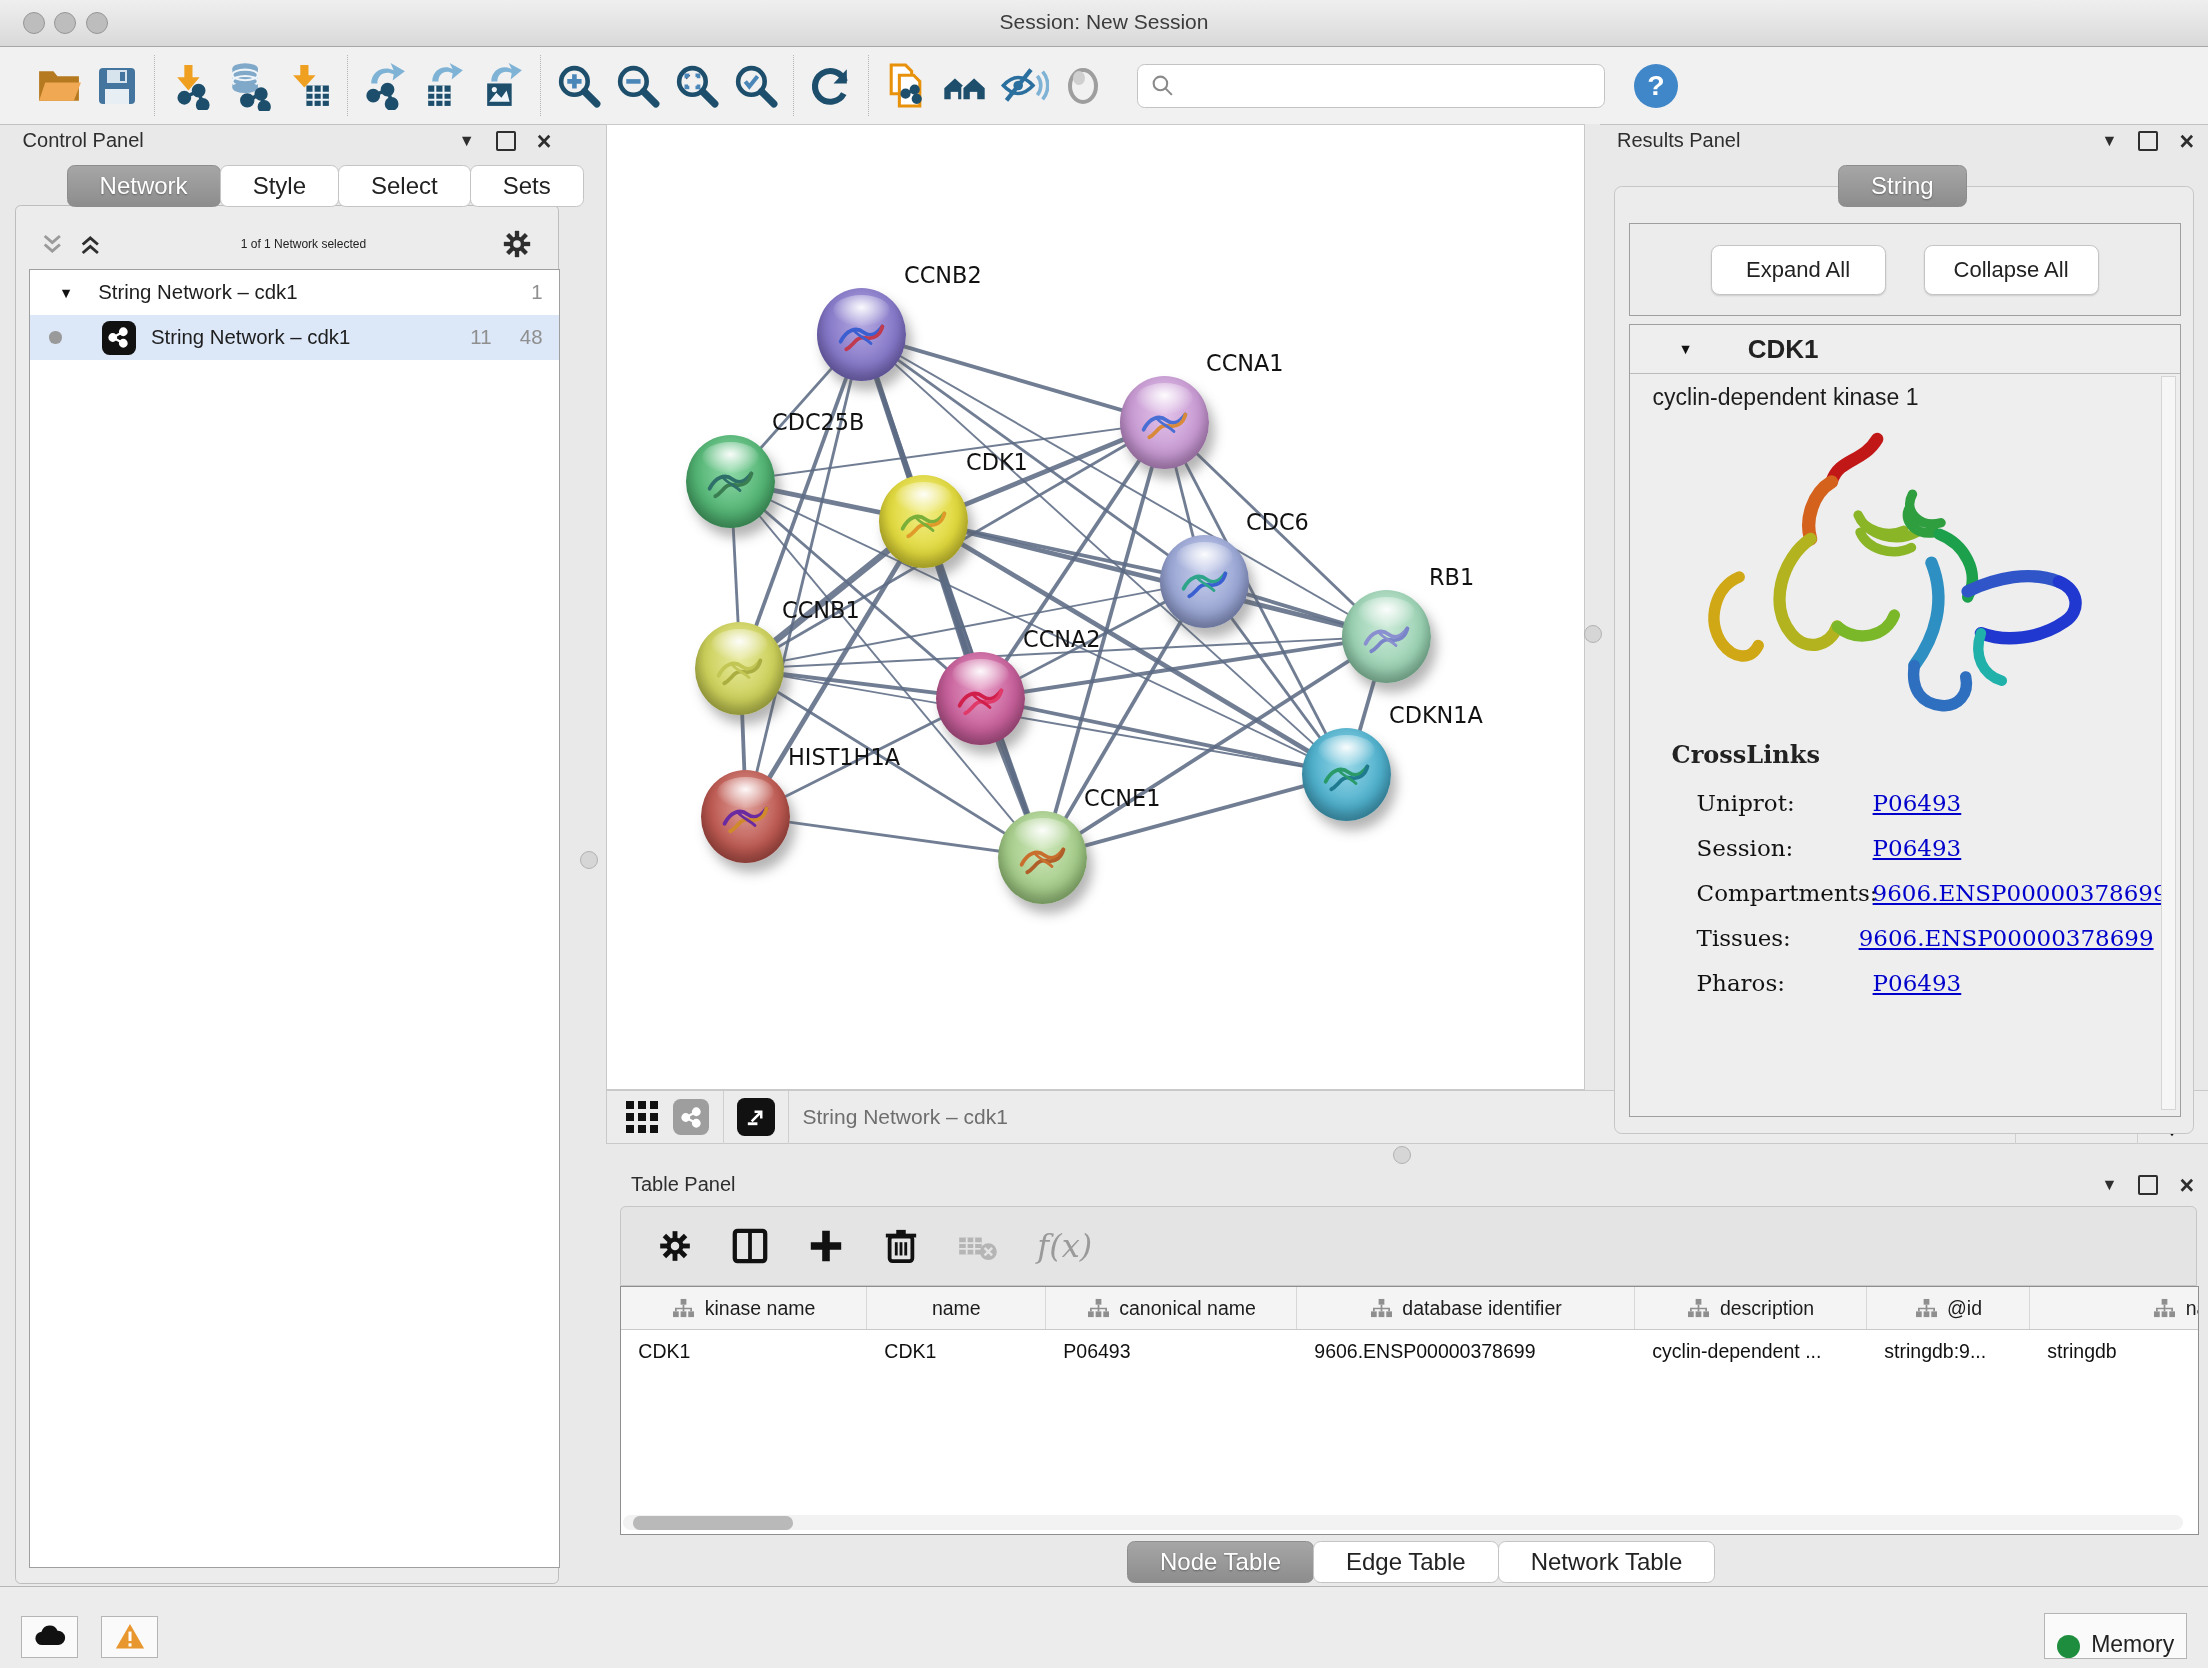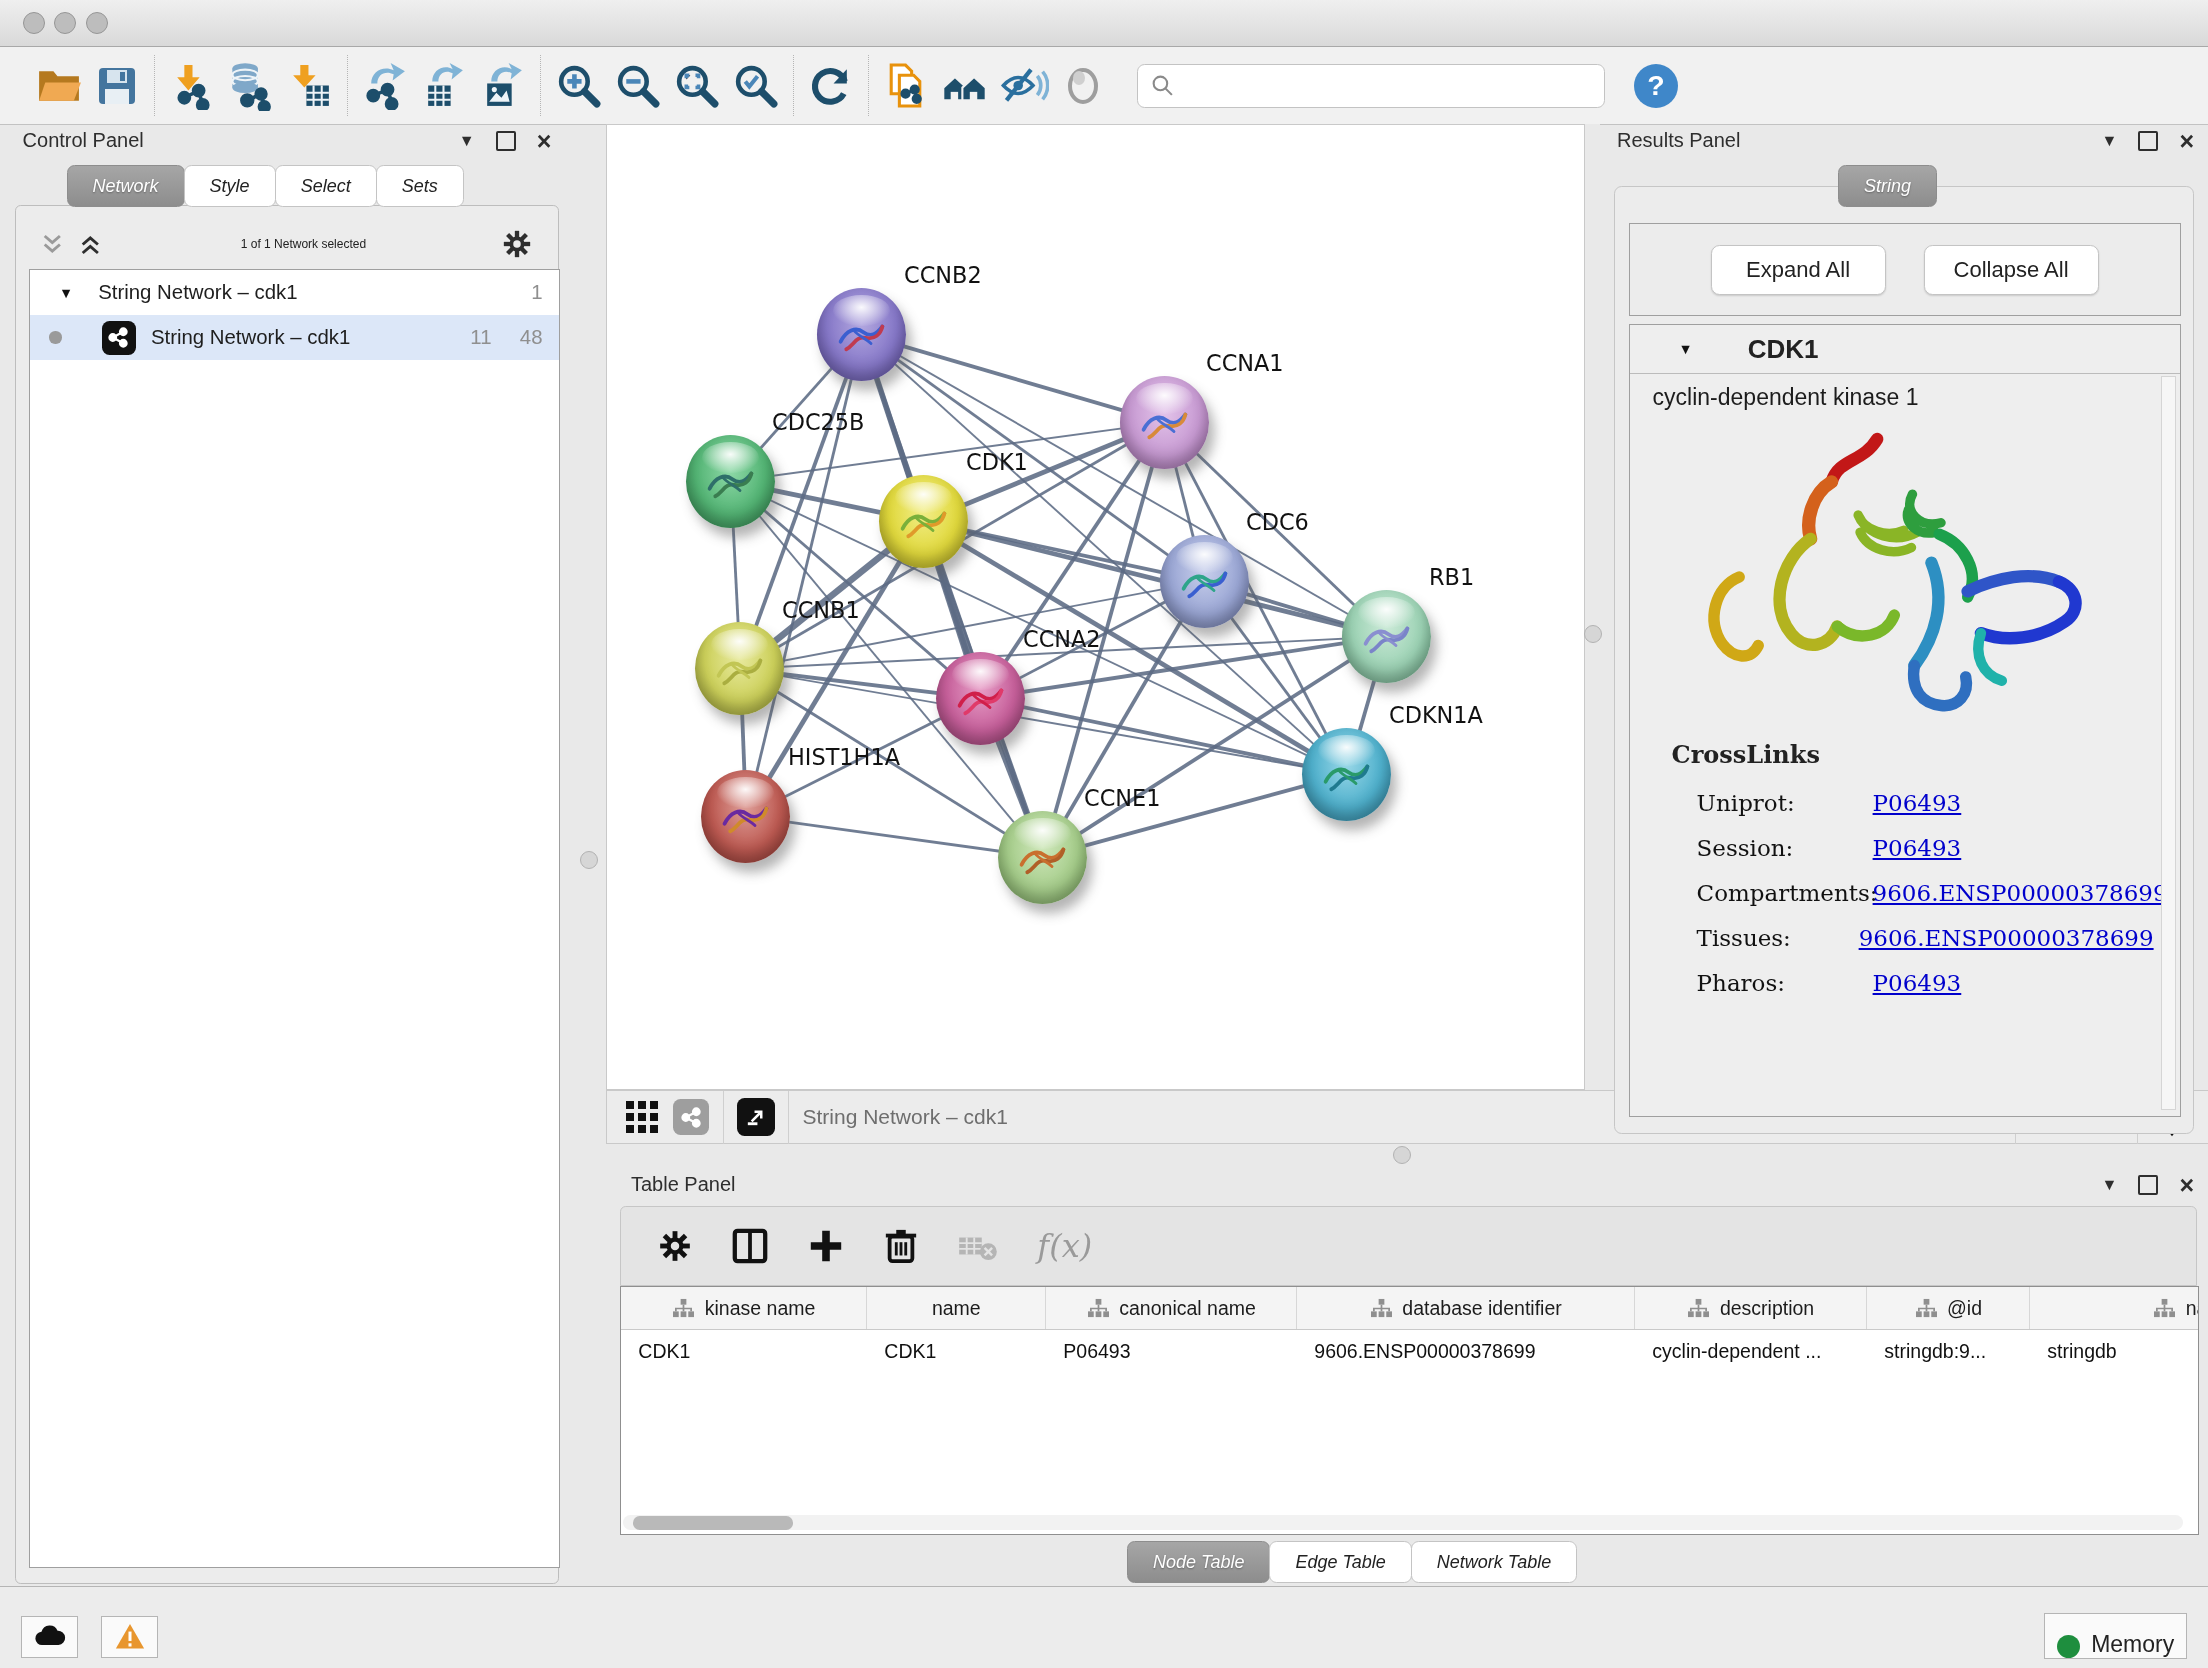--- a/index.html
+++ b/index.html
@@ -20,22 +20,22 @@
     display:flex;align-items:center;padding-left:11.4px;box-sizing:border-box;margin-left:25px;}
   .searchbox input{border:none;outline:none;font-size:19px;width:399px;background:transparent;}
   .help-btn{margin-left:28.5px;width:44px;height:44px;border-radius:50%;background:#3f87c9;color:#fff;
     font-size:28.5px;font-weight:bold;display:flex;align-items:center;justify-content:center;}
   
   .ptitle{position:absolute;font-size:20px;color:#2e2e2e;}
   .wctl{position:absolute;display:flex;gap:21px;align-items:center;color:#2e2e2e;}
   .wc-caret{font-size:16px;}
   .wc-box{width:16px;height:16px;border:2.4px solid #2e2e2e;border-radius:1.9px;}
   .wc-x{font-size:25px;font-weight:bold;line-height:16px;}
-  .tab{height:40px;padding:0 25px;background:#fff;border:1px solid #c4c4c4;display:flex;
-       align-items:center;font-size:18px;border-radius:7.6px 7.6px 7.6px 7.6px;margin-right:-1px;font-style:italic;}
+  .tab{height:40px;padding:0 32px;background:#fff;border:1px solid #c4c4c4;display:flex;
+       align-items:center;font-size:24px;border-radius:7.6px 7.6px 7.6px 7.6px;margin-right:-1px;}
   .tab.sel{background:linear-gradient(#a6a6a6,#8d8d8d);color:#fff;border-color:#8d8d8d;
        text-shadow:0 1px 1.9px rgba(0,0,0,.35);}
   
   .cpanel{position:absolute;left:7.6px;top:127px;width:557px;height:1457px;}
   .cp-box{position:absolute;left:7.6px;top:78px;width:542px;height:1377px;background:#ececec;
     border:1px solid #bdbdbd;border-radius:5.7px;}
   .cp-tabs{position:absolute;left:59px;top:38px;display:flex;z-index:3;}
   .cp-hdr{position:absolute;left:9.5px;top:17px;width:521px;height:42px;display:flex;align-items:center;font-size:12px;}
   .netlist{position:absolute;left:13.3px;top:63px;width:529px;height:1297px;background:#fff;border:1px solid #9f9f9f;}
   .nl-row{position:relative;height:45px;display:flex;align-items:center;font-size:20.4px;color:#1e1e1e;}
@@ -107,20 +107,21 @@
 </style>
 </head>
 <body>
 
 <div class="app">
 
   <div class="titlebar">
     <div class="tl" style="left:23px"></div>
     <div class="tl" style="left:54px"></div>
     <div class="tl" style="left:86px"></div>
+    <div class="title-text">Session: New Session</div>
   </div>
 
   <div class="toolbar">
     <div style="width:28.5px"></div>
     <div class="tb-btn">
       <svg width="49" height="49" viewBox="0 0 48 48">
         <path d="M5 10h14l4 5h21v24H5z" fill="#b5791f"></path>
           <path d="M5 39l6-18h35l-7 18z" fill="#f0a952"></path>
         </svg>
     </div>

